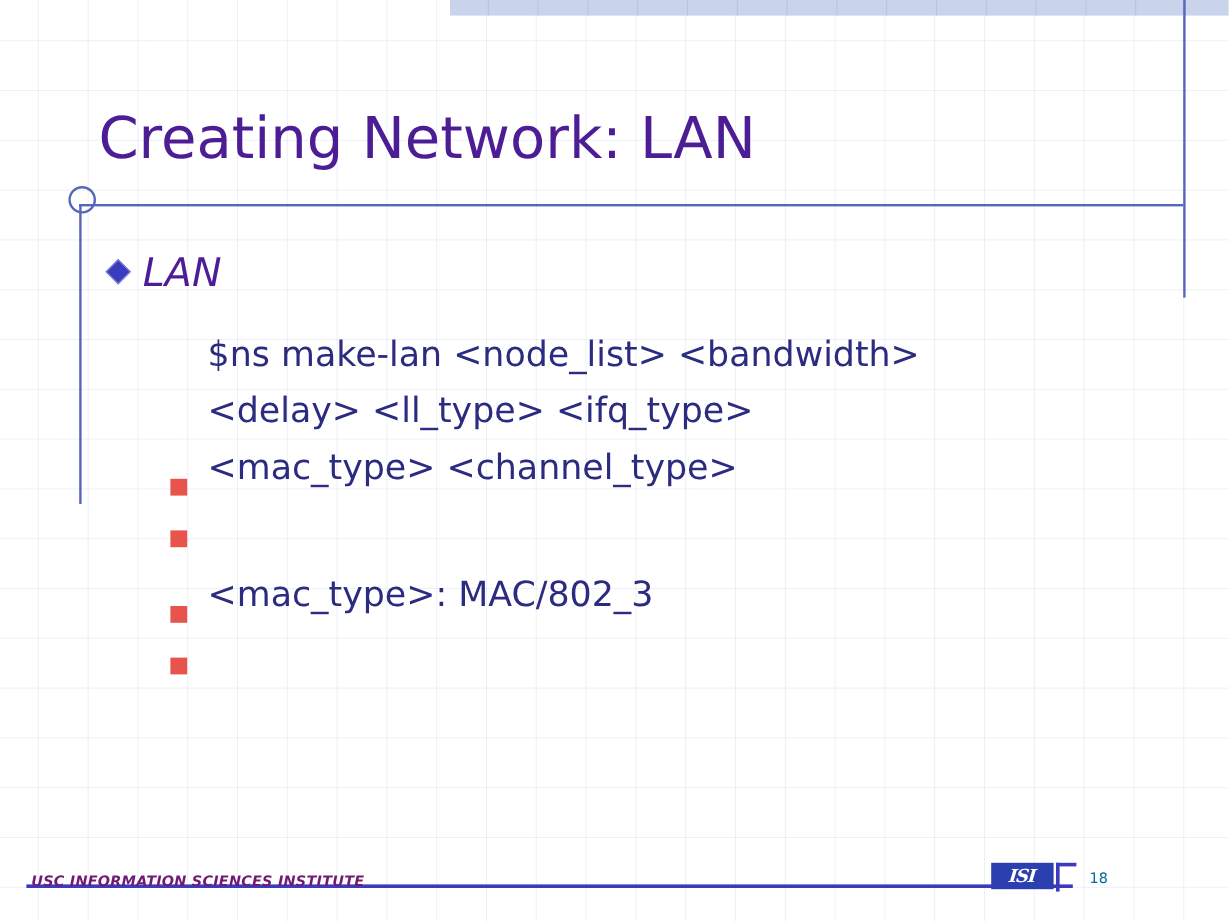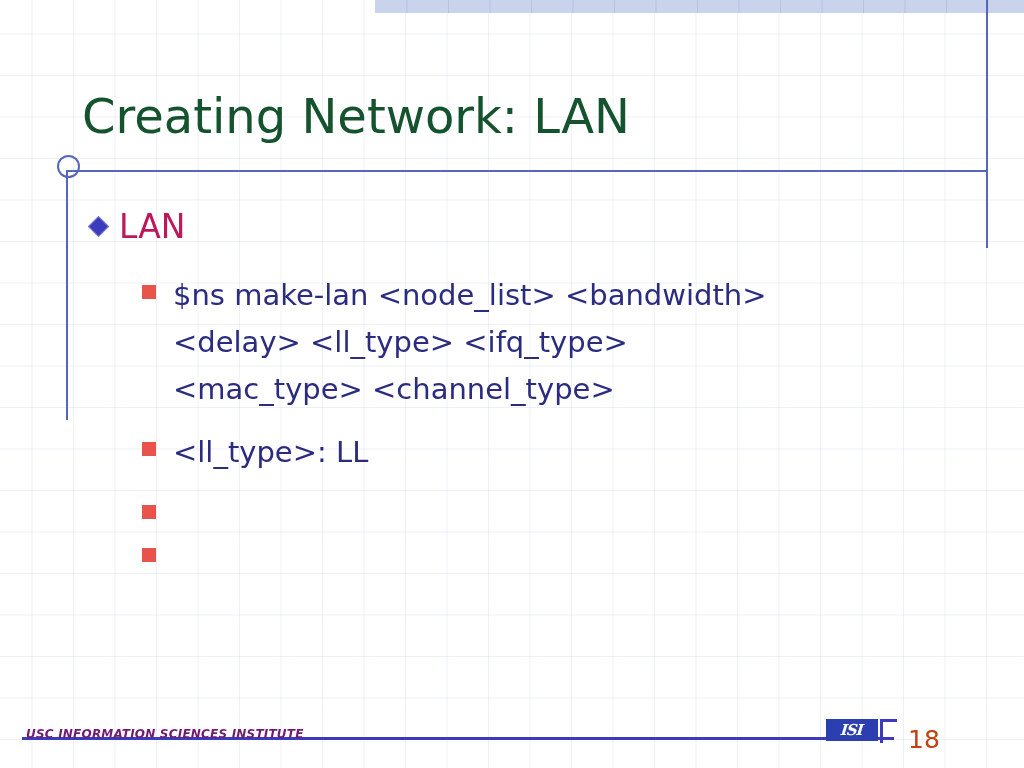--- a/index.html
+++ b/index.html
@@ -87,21 +87,21 @@
     height: 19px;
     border: 2px solid #5566bb;
     border-radius: 50%;
     background: transparent;
   }
   .title {
     position: absolute;
     left: 82px;
     top: 88px;
     font-size: 48px;
-    color: #14532d;
+    color: #4c1d95;
     font-family: "DejaVu Sans", sans-serif;
     letter-spacing: 0px;
     white-space: nowrap;
   }
   
   .l1 {
     position: absolute;
     left: 88px;
     top: 208px;
     display: flex;
@@ -120,33 +120,34 @@
     left: 3px;
     top: 3px;
     width: 13px;
     height: 13px;
     background: #3b3bbd;
     transform: rotate(45deg);
     border: 1px solid #7f7fd8;
   }
   .l1-text {
     font-size: 33px;
-    color: #be185d;
+    color: #4c1d95;
     line-height: 38px;
+    font-style: italic;
   }
   
   .l2-list {
     position: absolute;
     left: 142px;
     top: 272px;
     width: 800px;
   }
   .l2 {
     display: flex;
-    align-items: flex-start;
+    align-items: flex-end;
     margin-bottom: 16px;
   }
   .l2-marker {
     width: 14px;
     height: 14px;
     background: #e8534b;
     margin-top: 13px;
     margin-right: 17px;
     flex: none;
   }
@@ -203,22 +204,22 @@
     font-weight: bold;
     font-style: italic;
     font-family: "DejaVu Serif", serif;
     letter-spacing: -1px;
     transform: skewX(-6deg);
   }
   .slide-number {
     position: absolute;
     left: 908px;
     top: 725px;
-    font-size: 25px;
-    color: #c2410c;
+    font-size: 12px;
+    color: #0369a1;
     font-weight: normal;
   }
 </style>
 </head>
 <body>
 
 <div class="slide">
 
   <div class="grid"></div>
   <div class="top-band"></div>
@@ -240,24 +241,24 @@
 
   <div class="l2-list">
     <div class="l2">
       <span class="l2-marker"></span>
       <span class="l2-text">$ns make-lan &lt;node_list&gt; &lt;bandwidth&gt;
 &lt;delay&gt; &lt;ll_type&gt; &lt;ifq_type&gt;
 &lt;mac_type&gt; &lt;channel_type&gt;</span>
     </div>
     <div class="l2">
       <span class="l2-marker"></span>
-      <span class="l2-text">&lt;ll_type&gt;: LL</span>
-    </div>
-    <div class="l2">
-      <span class="l2-marker"></span>
+    </div>
+    <div class="l2">
+      <span class="l2-marker"></span>
+      <span class="l2-text">&lt;mac_type&gt;: MAC/802_3</span>
     </div>
     <div class="l2">
       <span class="l2-marker"></span>
     </div>
   </div>
 
   <div class="footer-rule"></div>
   <div class="footer-rule2"></div>
   <div class="footer-text">USC  INFORMATION SCIENCES INSTITUTE</div>
   <div class="isi-logo">

